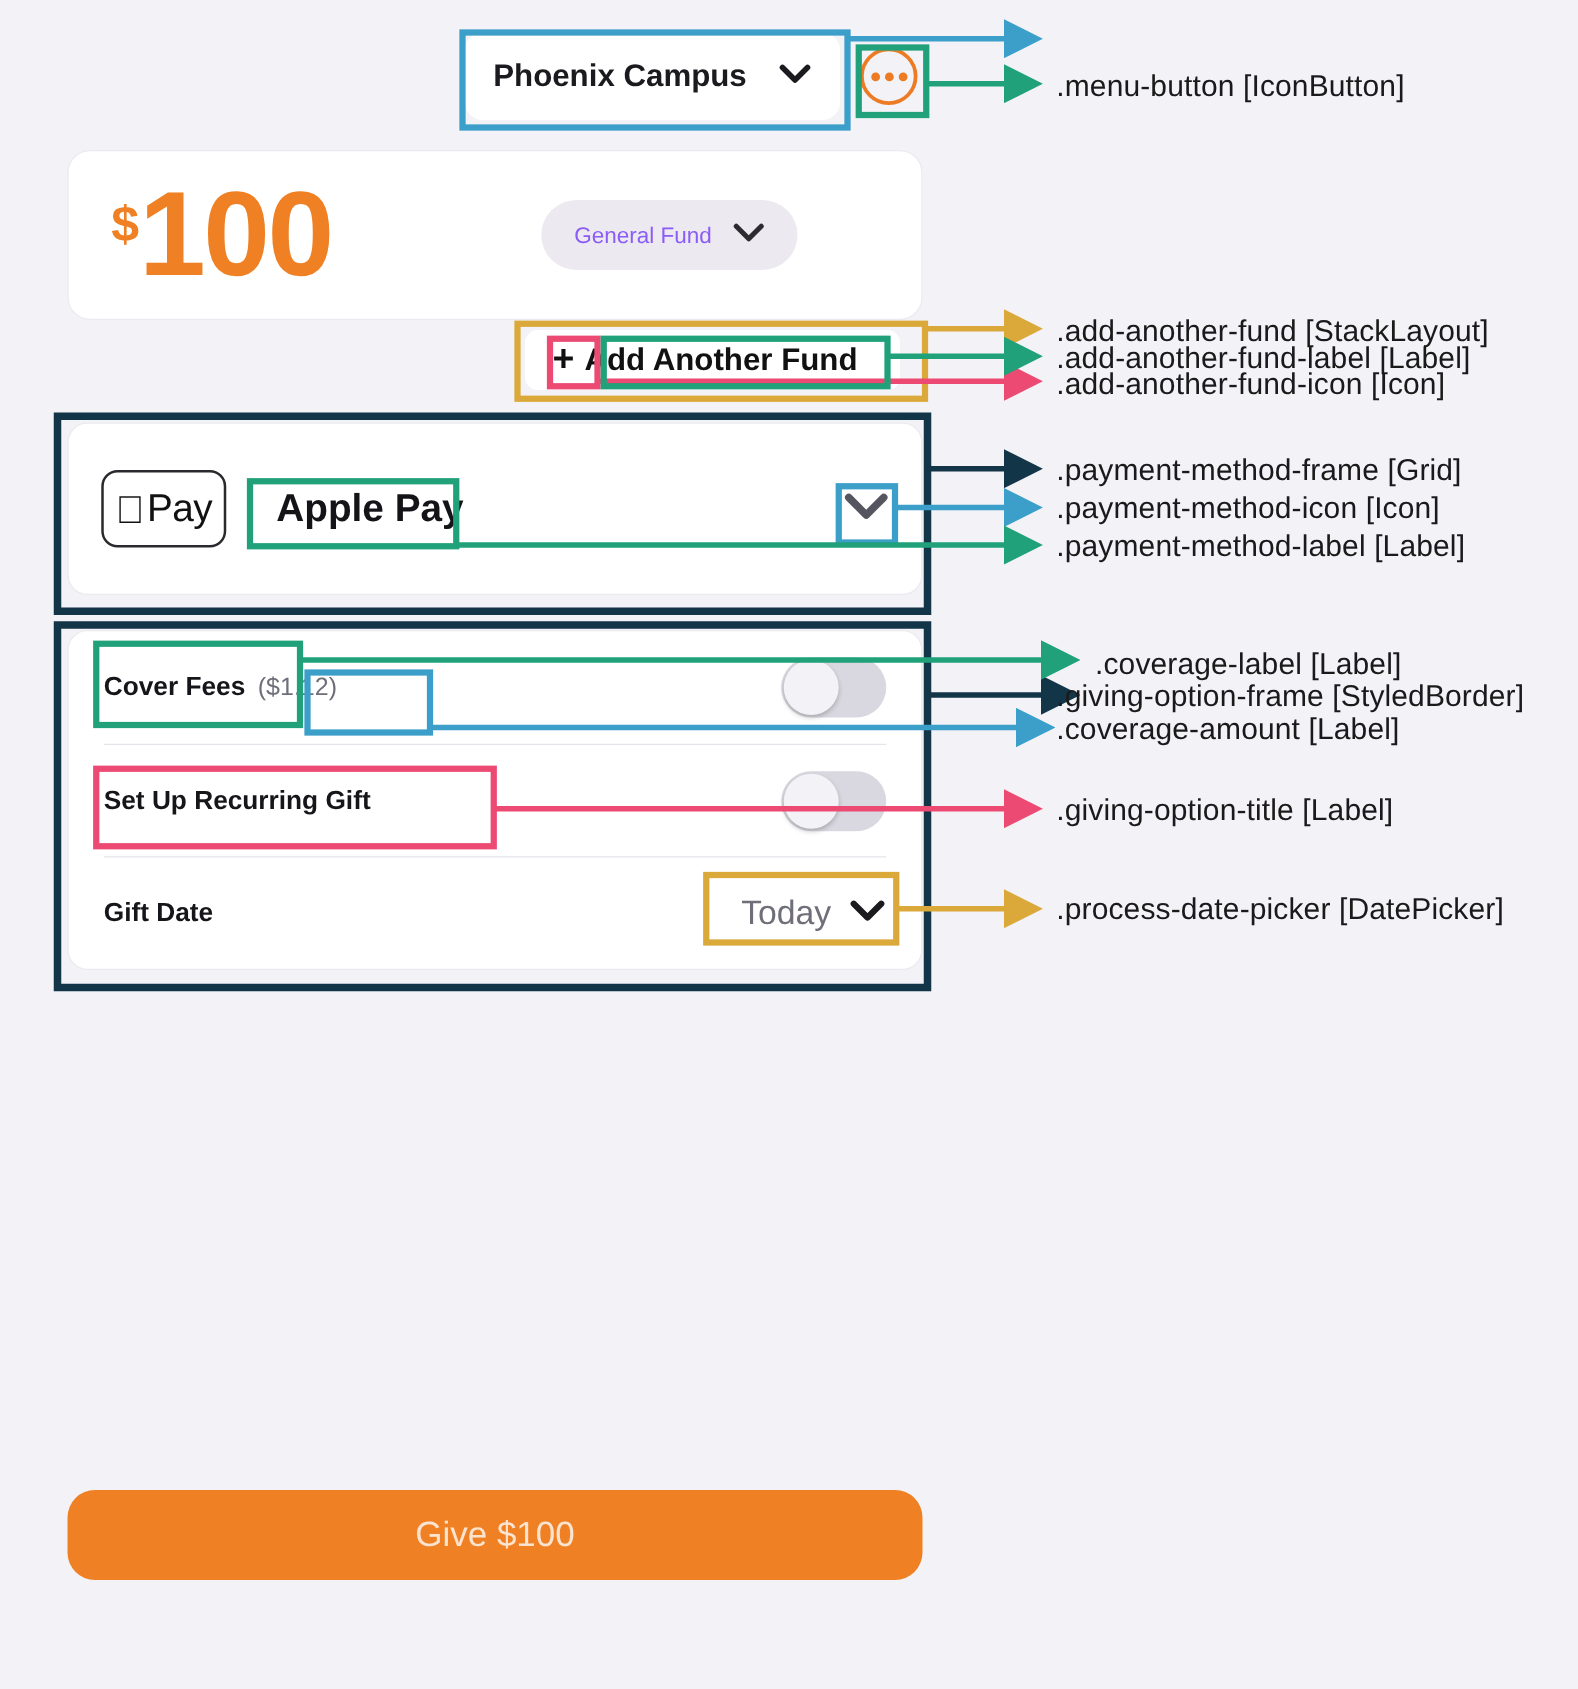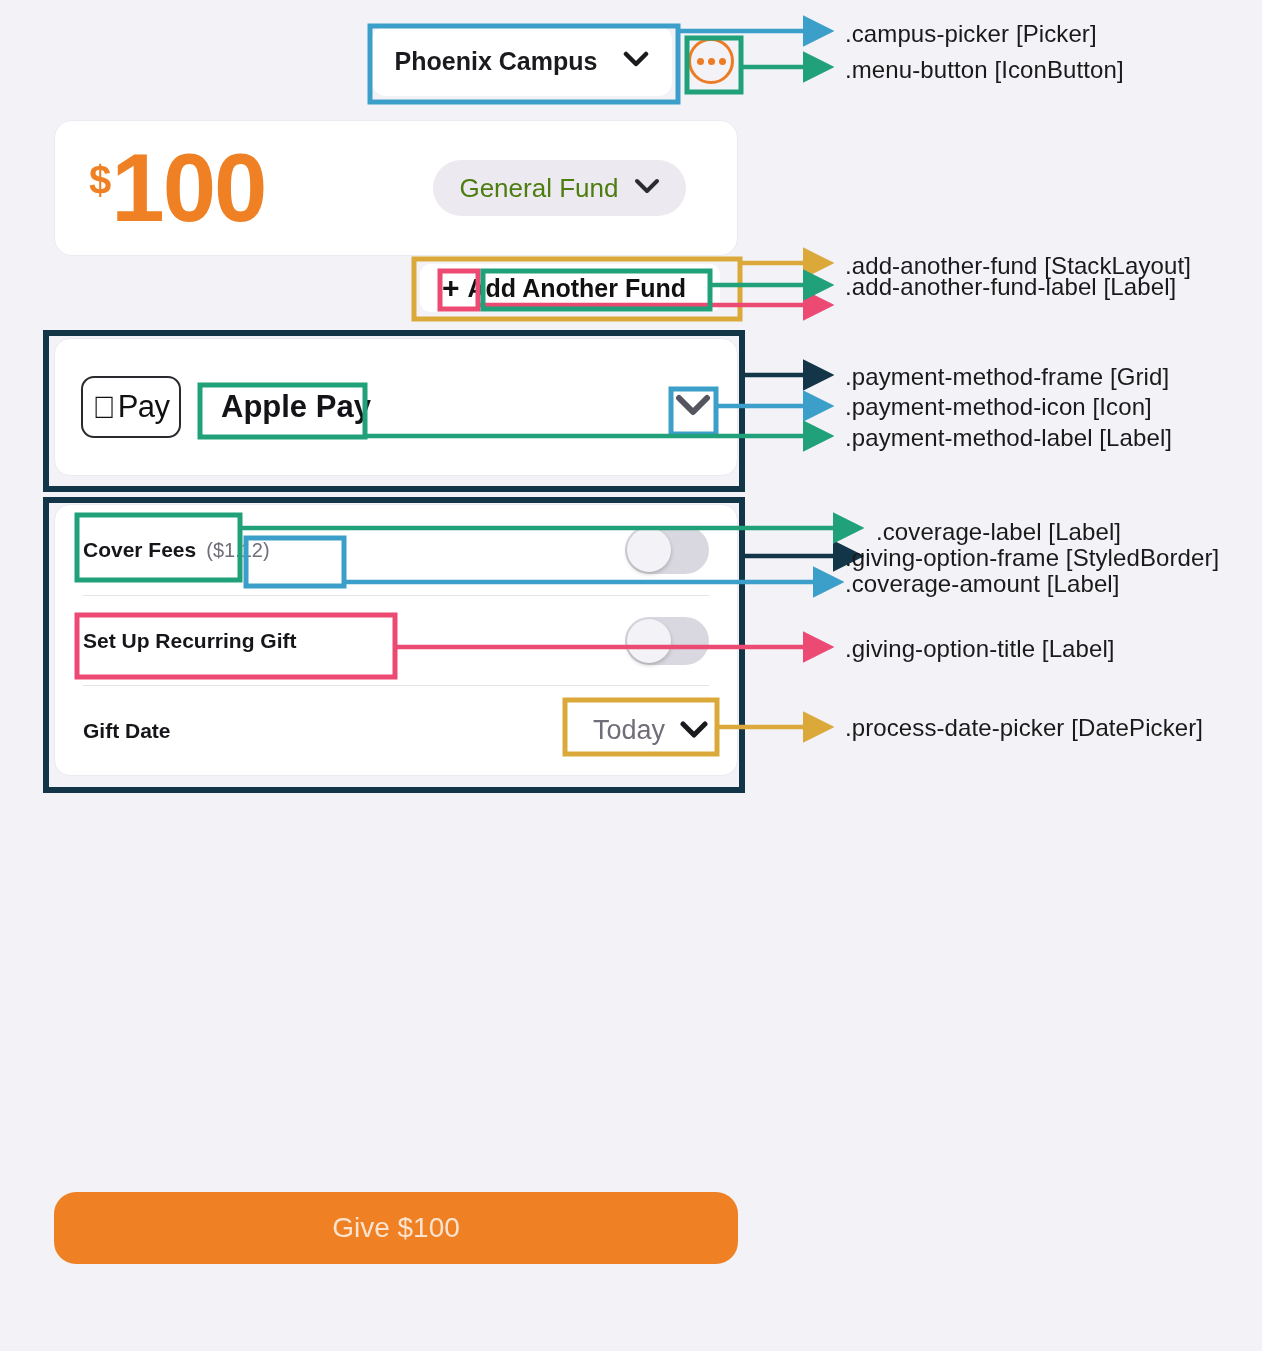--- a/index.html
+++ b/index.html
@@ -40,21 +40,21 @@
   }
   .amount-wrap { display: flex; align-items: flex-start; margin-left: 34px; }
   .amount-dollar { color: #ef8023; font-size: 40px; font-weight: bold; line-height: 1; margin-top: 18px; }
   .amount-value { color: #ef8023; font-size: 96px; font-weight: bold; line-height: 0.95; letter-spacing: -2px; }
   .fund-picker {
     margin-left: 168px;
     background: #eceaf0; border-radius: 30px;
     height: 56px; padding: 0 26px;
     display: flex; align-items: center; gap: 16px;
   }
-  .fund-picker .txt { font-size: 26px; color: #4d7c0f; }
+  .fund-picker .txt { font-size: 18px; color: #8b5cf6; }
 
   .add-fund {
     position: absolute; left: 420px; top: 264px;
     height: 48px; width: 300px;
     background: #ffffff; border-radius: 10px;
     display: flex; align-items: center; gap: 8px; padding-left: 22px;
   }
   .add-fund-icon { font-size: 30px; font-weight: bold; color: #111; line-height: 1; }
   .add-fund-label { font-size: 25px; font-weight: bold; color: #111; }
 
@@ -246,24 +246,24 @@
     <rect x="246" y="538" width="98" height="48" fill="none" stroke="#3b9fc9" stroke-width="5"></rect>
     <path d="M344 582 L838 582" stroke="#3b9fc9" stroke-width="4.5" fill="none" marker-end="url(#aTeal)"></path>
 
     <rect x="77" y="615" width="318" height="62" fill="none" stroke="#ec4a72" stroke-width="5"></rect>
     <path d="M395 647 L828 647" stroke="#ec4a72" stroke-width="4.5" fill="none" marker-end="url(#aPink)"></path>
 
     <rect x="565" y="700" width="152" height="54" fill="none" stroke="#dba93a" stroke-width="5"></rect>
     <path d="M717 727 L828 727" stroke="#dba93a" stroke-width="4.5" fill="none" marker-end="url(#aGold)"></path>
   </svg>
 
-  <div class="ann-label" style="left:845px; top:20px;">.campus-picker [Picker]</div>
   <div class="ann-label" style="left:845px; top:56px;">.menu-button [IconButton]</div>
   <div class="ann-label" style="left:845px; top:252px;">.add-another-fund [StackLayout]</div>
   <div class="ann-label" style="left:845px; top:273px;">.add-another-fund-label [Label]</div>
+  <div class="ann-label" style="left:845px; top:294px;">.add-another-fund-icon [Icon]</div>
   <div class="ann-label" style="left:845px; top:363px;">.payment-method-frame [Grid]</div>
   <div class="ann-label" style="left:845px; top:393px;">.payment-method-icon [Icon]</div>
   <div class="ann-label" style="left:845px; top:424px;">.payment-method-label [Label]</div>
   <div class="ann-label" style="left:876px; top:518px;">.coverage-label [Label]</div>
   <div class="ann-label" style="left:845px; top:544px;">.giving-option-frame [StyledBorder]</div>
   <div class="ann-label" style="left:845px; top:570px;">.coverage-amount [Label]</div>
   <div class="ann-label" style="left:845px; top:635px;">.giving-option-title [Label]</div>
   <div class="ann-label" style="left:845px; top:714px;">.process-date-picker [DatePicker]</div>
 
 </div>

